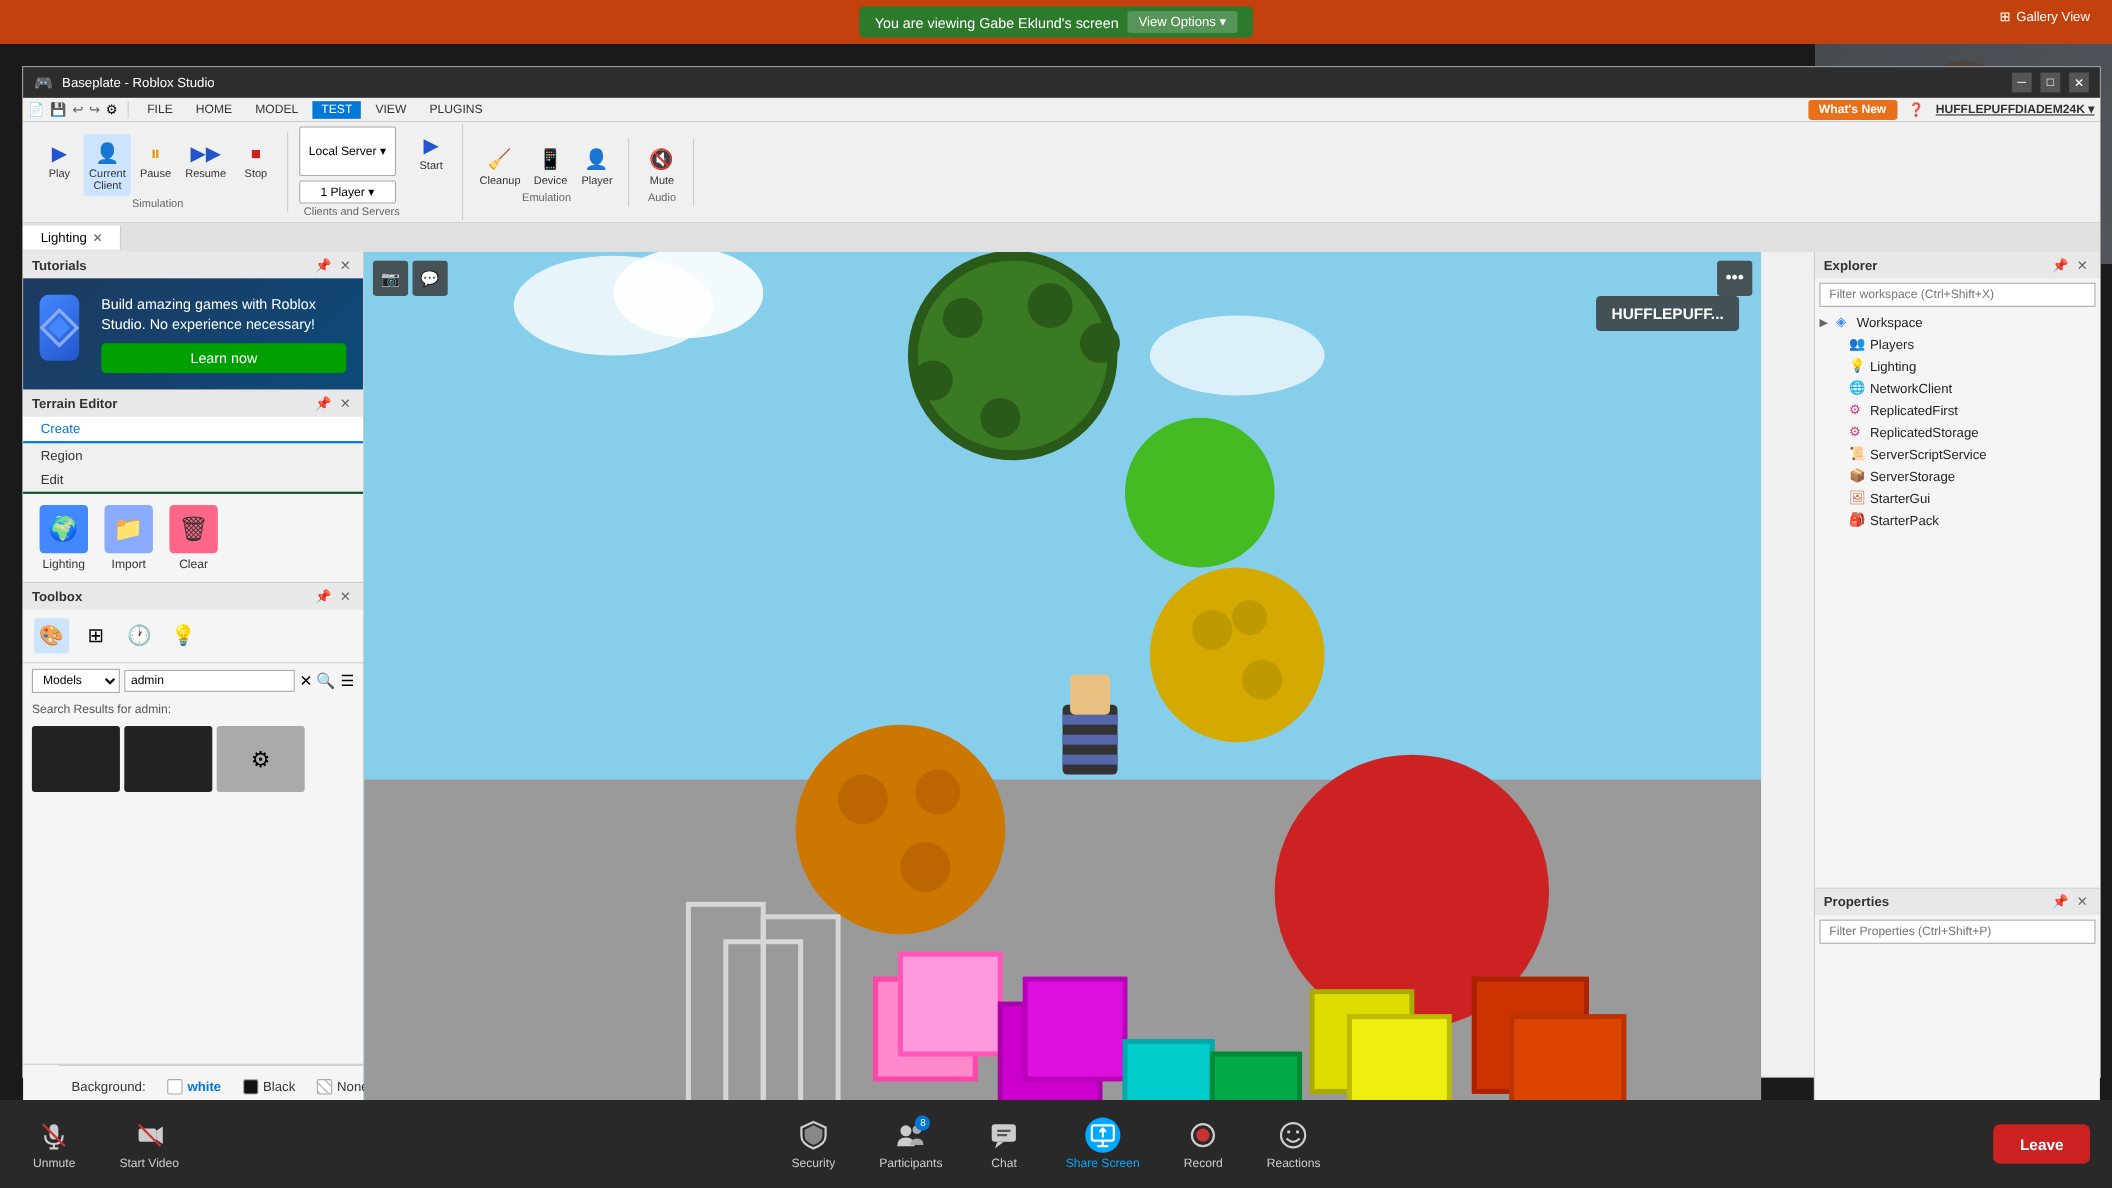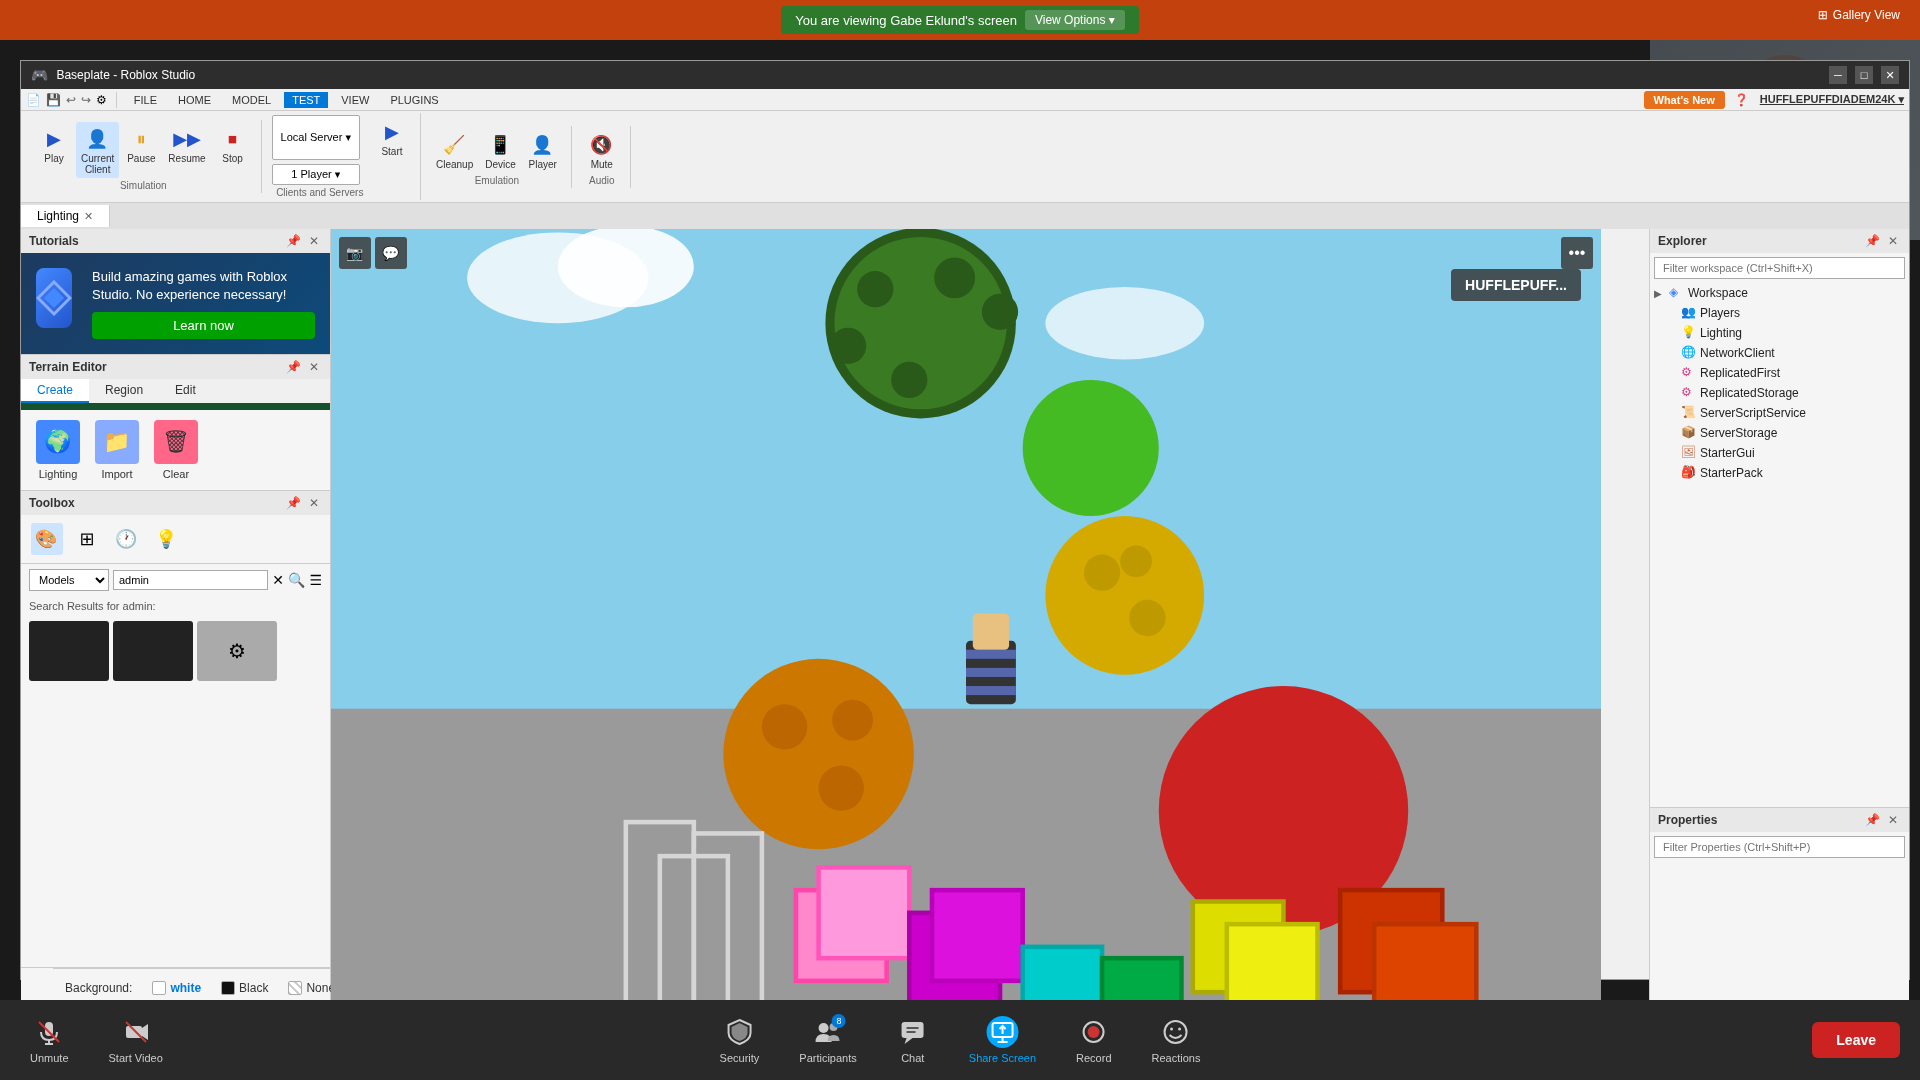--- a/index.html
+++ b/index.html
@@ -280,22 +280,23 @@
       border-radius: 4px;
       font-size: 13px;
       cursor: pointer;
       border: none;
       width: 100%;
     }
 
     
     .terrain-tabs {
       display: flex;
-      border-bottom: 7px solid #14532d;
+      border-bottom: 2px solid #14532d;
       background: #f0f0f0;
+      flex-direction: column;
     }
     .terrain-tab {
       padding: 4px 16px;
       font-size: 12px;
       cursor: pointer;
       color: #333;
     }
     .terrain-tab.active {
       background: white;
       border-bottom: 2px solid #0078d7;

